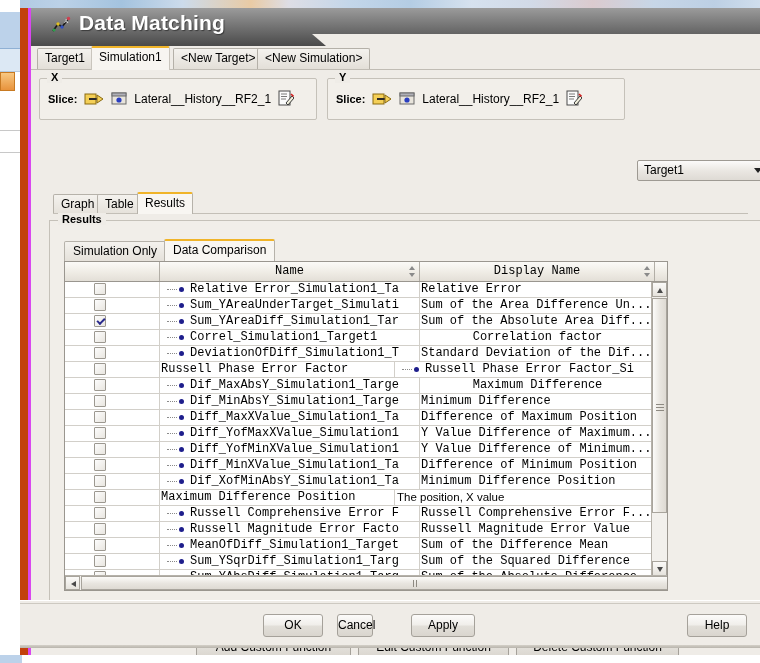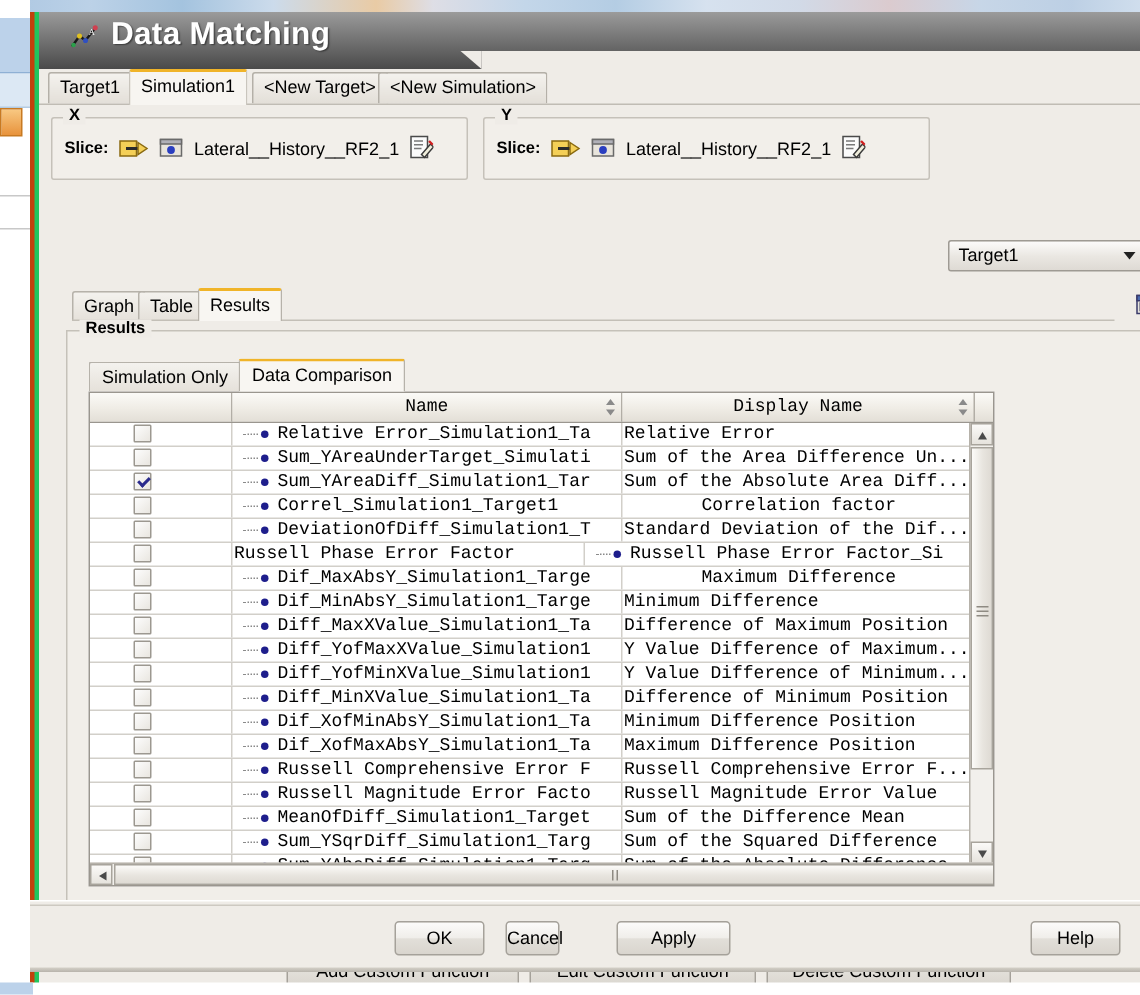--- a/index.html
+++ b/index.html
@@ -43,22 +43,22 @@
   .left-rail .blue-2 { position:absolute; left:0; top:49px; width:20px; height:22px; background:#dce8f4; border-bottom:1px solid #b4cbe2;}
   .left-rail .orange { position:absolute; left:0; top:72px; width:13px; height:17px; background:linear-gradient(#f8c882,#e8933c); border:1px solid #c87a22;}
   .left-rail .line-a { position:absolute; left:0; top:130px; width:20px; height:1px; background:#c8c8c8;}
   .left-rail .line-b { position:absolute; left:0; top:152px; width:20px; height:1px; background:#c8c8c8;}
 
   
   #dialog {
     position: absolute;
     left: 20px; top: 8px;
     width: 740px; height: 648px;
-    background: #22c55e;
-    border-left: 3px solid #c2410c;
+    background: #d946ef;
+    border-left: 8px solid #c2410c;
     box-sizing: border-box;
   }
   #dialog-inner {
     position: absolute;
     left: 3px; top: 0;
     width: 734px; height: 648px;
     background: #efece7;
   }
 
   
@@ -685,21 +685,20 @@
                     <span class="cbx"></span>
                   </div>
                   <div class="td td-name" style="width: 260px;"><span class="treeline"></span><span class="bullet"></span><span>Dif_XofMinAbsY_Simulation1_Ta</span></div>
                   <div class="td td-disp" style="width: 235px;">Minimum Difference Position</div>
                   <div class="td td-desc" style="width: 110px; border-right: none;">The position, X value</div>
                 </div>
                 <div class="trow">
                   <div class="td td-chk" style="width: 95px;">
                     <span class="cbx"></span>
                   </div>
-                  <div class="td td-name" style="width: 260px;"><span class="treeline"></span><span class="bullet"></span><span>Dif_XofMaxAbsY_Simulation1_Ta</span></div>
                   <div class="td td-disp" style="width: 235px;">Maximum Difference Position</div>
                   <div class="td td-desc" style="width: 110px; border-right: none;">The position, X value</div>
                 </div>
                 <div class="trow">
                   <div class="td td-chk" style="width: 95px;">
                     <span class="cbx"></span>
                   </div>
                   <div class="td td-name" style="width: 260px;"><span class="treeline"></span><span class="bullet"></span><span>Russell Comprehensive Error F</span></div>
                   <div class="td td-disp" style="width: 235px;">Russell Comprehensive Error F...</div>
                   <div class="td td-desc" style="width: 110px; border-right: none;">The comprehensive</div>
@@ -777,21 +776,21 @@
       </div>
 
     </div>
    </div>
   </div>
 
   <div id="okbar">
     <div id="okbar-sep"></div>
     <div class="btn" style="left:243px; top:14px; width:60px;">OK</div>
     <div class="btn" style="left:317px; top:14px; width:36px;">Cancel</div>
-    <div class="btn" style="left:391px; top:14px; width:76px;">Apply</div>
+    <div class="btn" style="left:391px; top:14px; width:64px;">Apply</div>
     <div class="btn" style="left:667px; top:14px; width:60px;">Help</div>
   </div>
 
   <div id="baseline"></div>
   <div id="bluefoot">
       <div class="b"></div>
     </div>
 
 </div>
 

